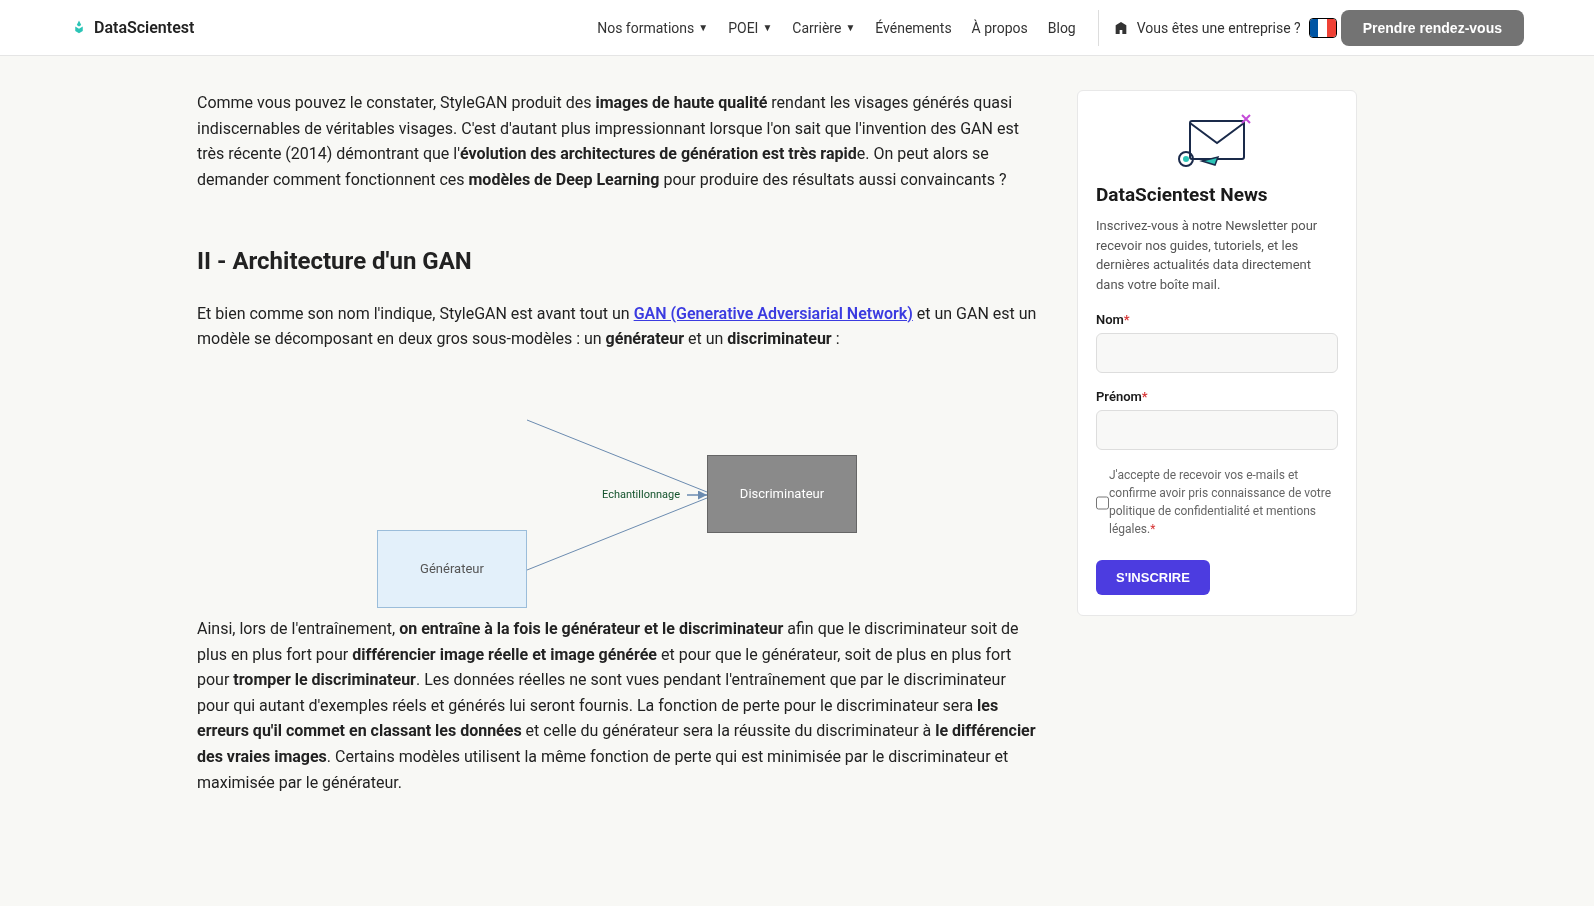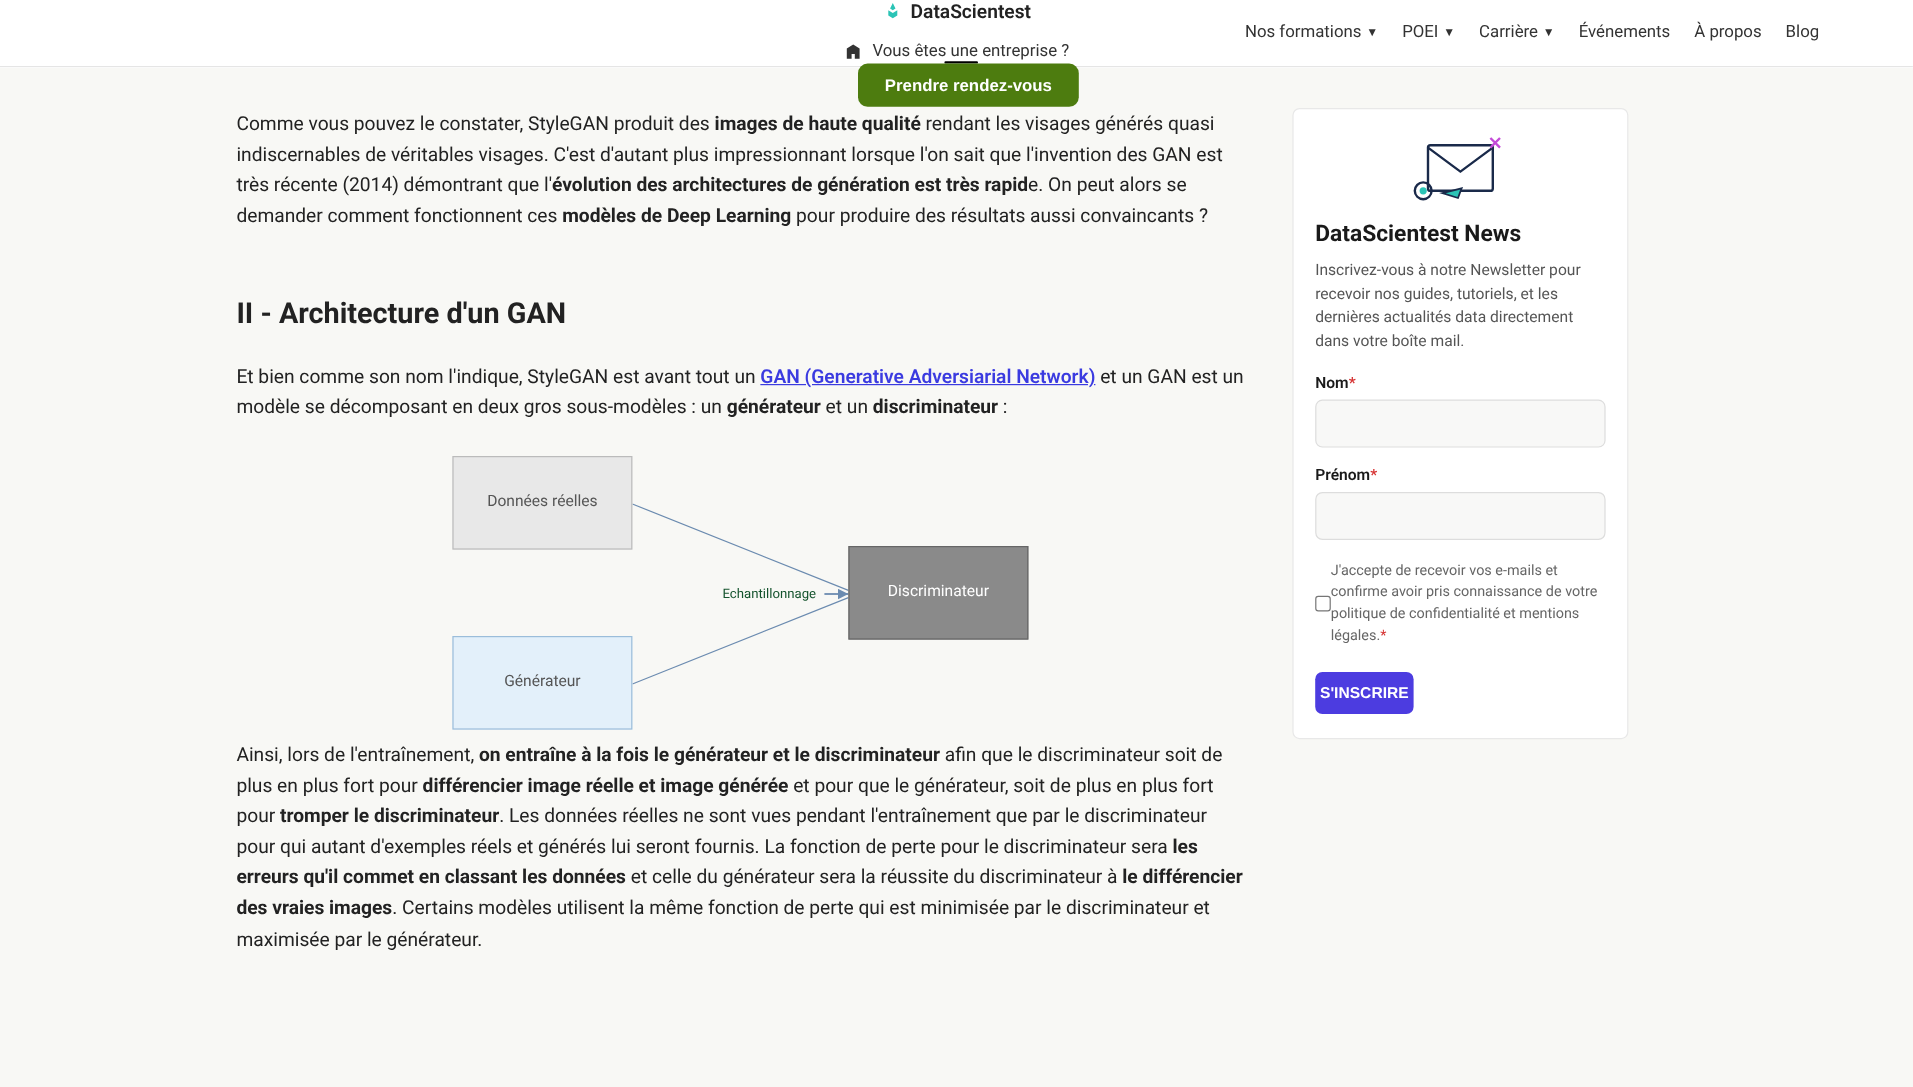--- a/index.html
+++ b/index.html
@@ -9,35 +9,34 @@
   color:#1a1a1a;
 }
 .header {
   position:fixed; top:0; left:0; right:0;
   background:#fff;
   border-bottom:1px solid #e5e5e5;
   height:56px;
   display:flex; align-items:center;
   padding:0 70px;
   z-index:100;
-  flex-direction:column;
 }
 .logo { display:flex; align-items:center; gap:6px; font-weight:600; font-size:16px; color:#222; }
 .logo-icon { width:18px; height:18px; }
 .nav { display:flex; gap:20px; margin-left:auto; margin-right:8px; align-items:center; }
 .nav-item { display:flex; align-items:center; gap:4px; font-size:14px; color:#333; cursor:pointer; }
 .chev { font-size:10px; color:#333; }
 .divider { width:1px; height:36px; background:#ddd; margin:0 14px; }
 .company { display:flex; align-items:center; gap:8px; font-size:14px; color:#333; cursor:pointer; }
 .flag { width:28px; height:20px; border:1px solid #000; border-radius:4px; display:flex; overflow:hidden; margin-left:8px; }
 .flag div { flex:1; height:100%; }
 .cta {
-  background:#4d7c0f; color:#fff; border:none; border-radius:8px;
+  background:#737373; color:#fff; border:none; border-radius:8px;
   padding:10px 22px; font-size:14px; font-weight:600; cursor:pointer;
-  margin-left:20px;
+  margin-left:4px;
 }
 .page { max-width:1340px; margin:0 auto; padding:90px 70px 40px; display:flex; gap:40px; }
 .content { flex:1; max-width:840px; font-size:16px; line-height:1.6; color:#222; }
 .content p { margin-bottom:14px; }
 .content strong { font-weight:700; }
 .content a { color:#3b3be0; text-decoration:underline; font-weight:600; }
 h2 { font-size:24px; font-weight:700; margin:50px 0 20px; }
 .diagram { width:500px; margin:28px auto 6px; position:relative; height:230px; }
 .diagram-box { position:absolute; display:flex; align-items:center; justify-content:center; font-size:13px; color:#555; border:1px solid #bbb; }
 .box-real { left:10px; top:0;   width:150px; height:78px; background:#e8e8e8; }
@@ -57,21 +56,21 @@
 .field label { display:block; font-size:13px; font-weight:600; margin-bottom:6px; }
 .req { color:#d63333; }
 .field input[type=text], .field input[type=email] {
   width:100%; height:40px; border:1px solid #ddd; border-radius:6px; padding:0 10px;
   background:#f8f8f7; font-size:14px;
 }
 .consent { display:flex; gap:0; font-size:12px; color:#666; line-height:1.5; margin-bottom:22px; }
 .consent input { margin-top:2px; flex-shrink:0; }
 .submit {
   background:#4c3ce0; color:#fff; border:none; border-radius:6px;
-  padding:10px 4px; font-size:13px; font-weight:700; cursor:pointer;
+  padding:10px 20px; font-size:13px; font-weight:700; cursor:pointer;
 }
 </style>
 </head>
 <body>
 
 <div class="header">
   <div class="logo">
     <svg class="logo-icon" viewBox="0 0 24 24">
         <path fill="#2bc4b6" d="M12 2l3 6-3 2-3-2 3-6zm-5 8l5 3 5-3v6l-5 3-5-3v-6z"></path>
       </svg>
@@ -131,21 +130,20 @@
       <svg viewBox="0 0 500 230">
         <defs>
             <marker id="arr" markerWidth="8" markerHeight="8" refX="6" refY="3" orient="auto">
               <path d="M0 0 L6 3 L0 6 z" fill="#6b8bb0"></path>
             </marker>
           </defs>
         <line x1="160" y1="40" x2="340" y2="112" stroke="#6b8bb0" stroke-width="1"></line>
         <line x1="160" y1="190" x2="340" y2="118" stroke="#6b8bb0" stroke-width="1"></line>
         <line x1="320" y1="115" x2="340" y2="115" stroke="#6b8bb0" stroke-width="1.5" marker-end="url(#arr)"></line>
       </svg>
-      <div class="diagram-box box-real">Données réelles</div>
       <div class="diagram-box box-gen">Générateur</div>
       <div class="diagram-box box-disc">Discriminateur</div>
       <div class="samp-label">Echantillonnage</div>
     </div>
 
 
     <p>
       <span>Ainsi, lors de l'entraînement, </span><strong>on entraîne à la fois le générateur et le discriminateur</strong><span> afin que le discriminateur soit de plus en plus fort pour </span><strong>différencier image réelle et image générée</strong><span> et pour que le générateur, soit de plus en plus fort pour </span><strong>tromper le discriminateur</strong><span>. Les données réelles ne sont vues pendant l'entraînement que par le discriminateur pour qui autant d'exemples réels et générés lui seront fournis. La fonction de perte pour le discriminateur sera </span><strong>les erreurs qu'il commet en classant les données</strong><span> et celle du générateur sera la réussite du discriminateur à </span><strong>le différencier des vraies images</strong><span>. Certains modèles utilisent la même fonction de perte qui est minimisée par le discriminateur et maximisée par le générateur.</span>
     </p>
   </div>

